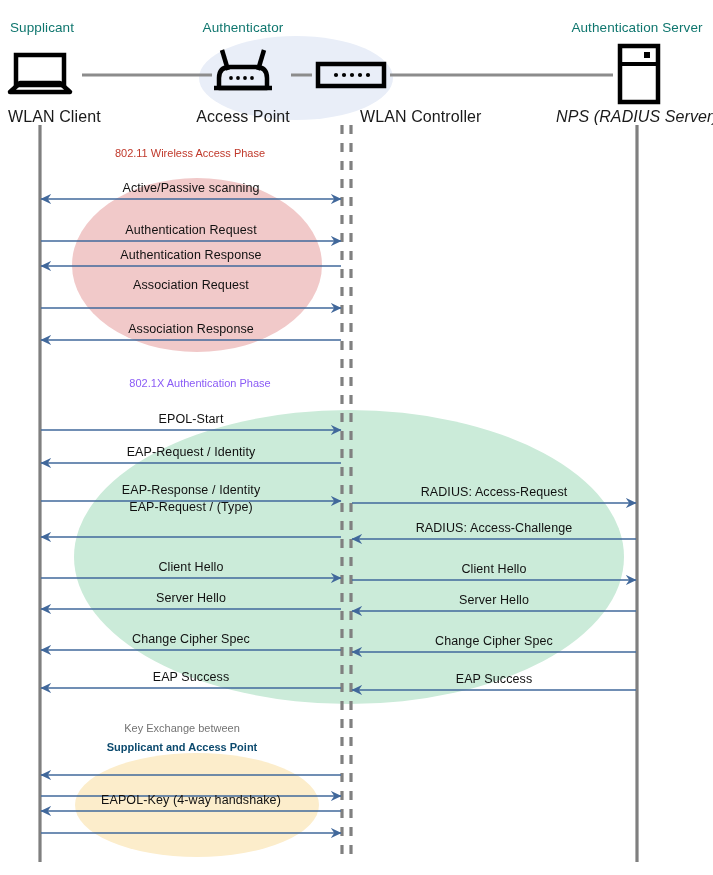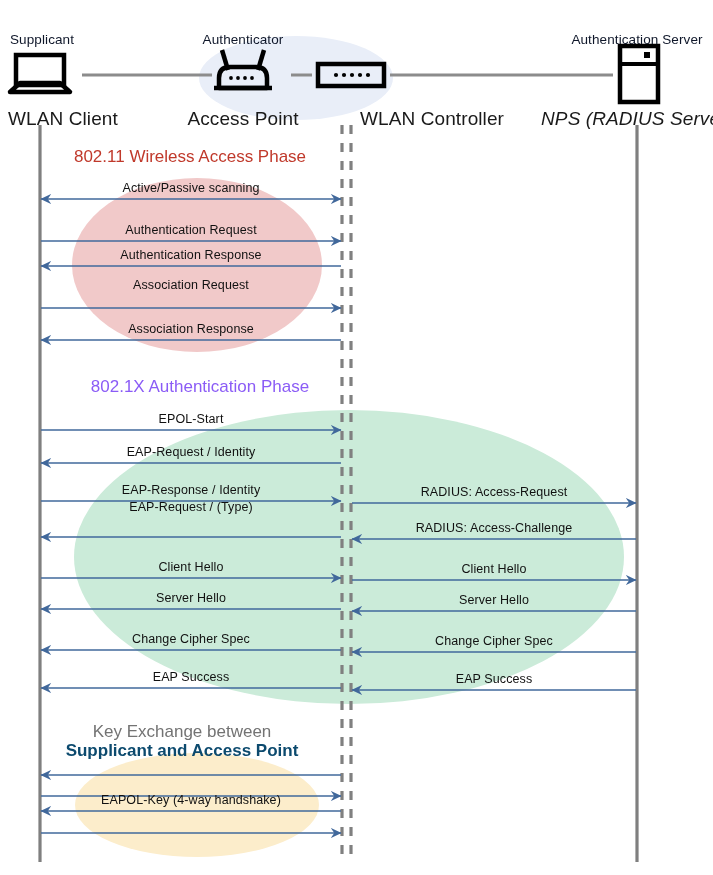--- a/index.html
+++ b/index.html
@@ -21,35 +21,34 @@
   #diagram-svg {
     position: absolute;
     left: 0;
     top: 0;
     width: 713px;
     height: 875px;
   }
   .hdr-title {
     position: absolute;
     font-size: 13.5px;
-    color: #0f172a;
+    color: #0f766e;
     white-space: nowrap;
     letter-spacing: 0.1px;
-    margin-top: 12px;
   }
   .hdr-sub {
     position: absolute;
-    font-size: 19px;
+    font-size: 16px;
     color: #1a1a1a;
     white-space: nowrap;
     letter-spacing: 0.1px;
   }
   .phase-label {
     position: absolute;
-    font-size: 17px;
+    font-size: 11px;
     white-space: nowrap;
     text-align: left;
     font-weight: 400;
   }
   .msg-label {
     position: absolute;
     font-size: 12.5px;
     color: #111111;
     white-space: nowrap;
     text-align: center;

